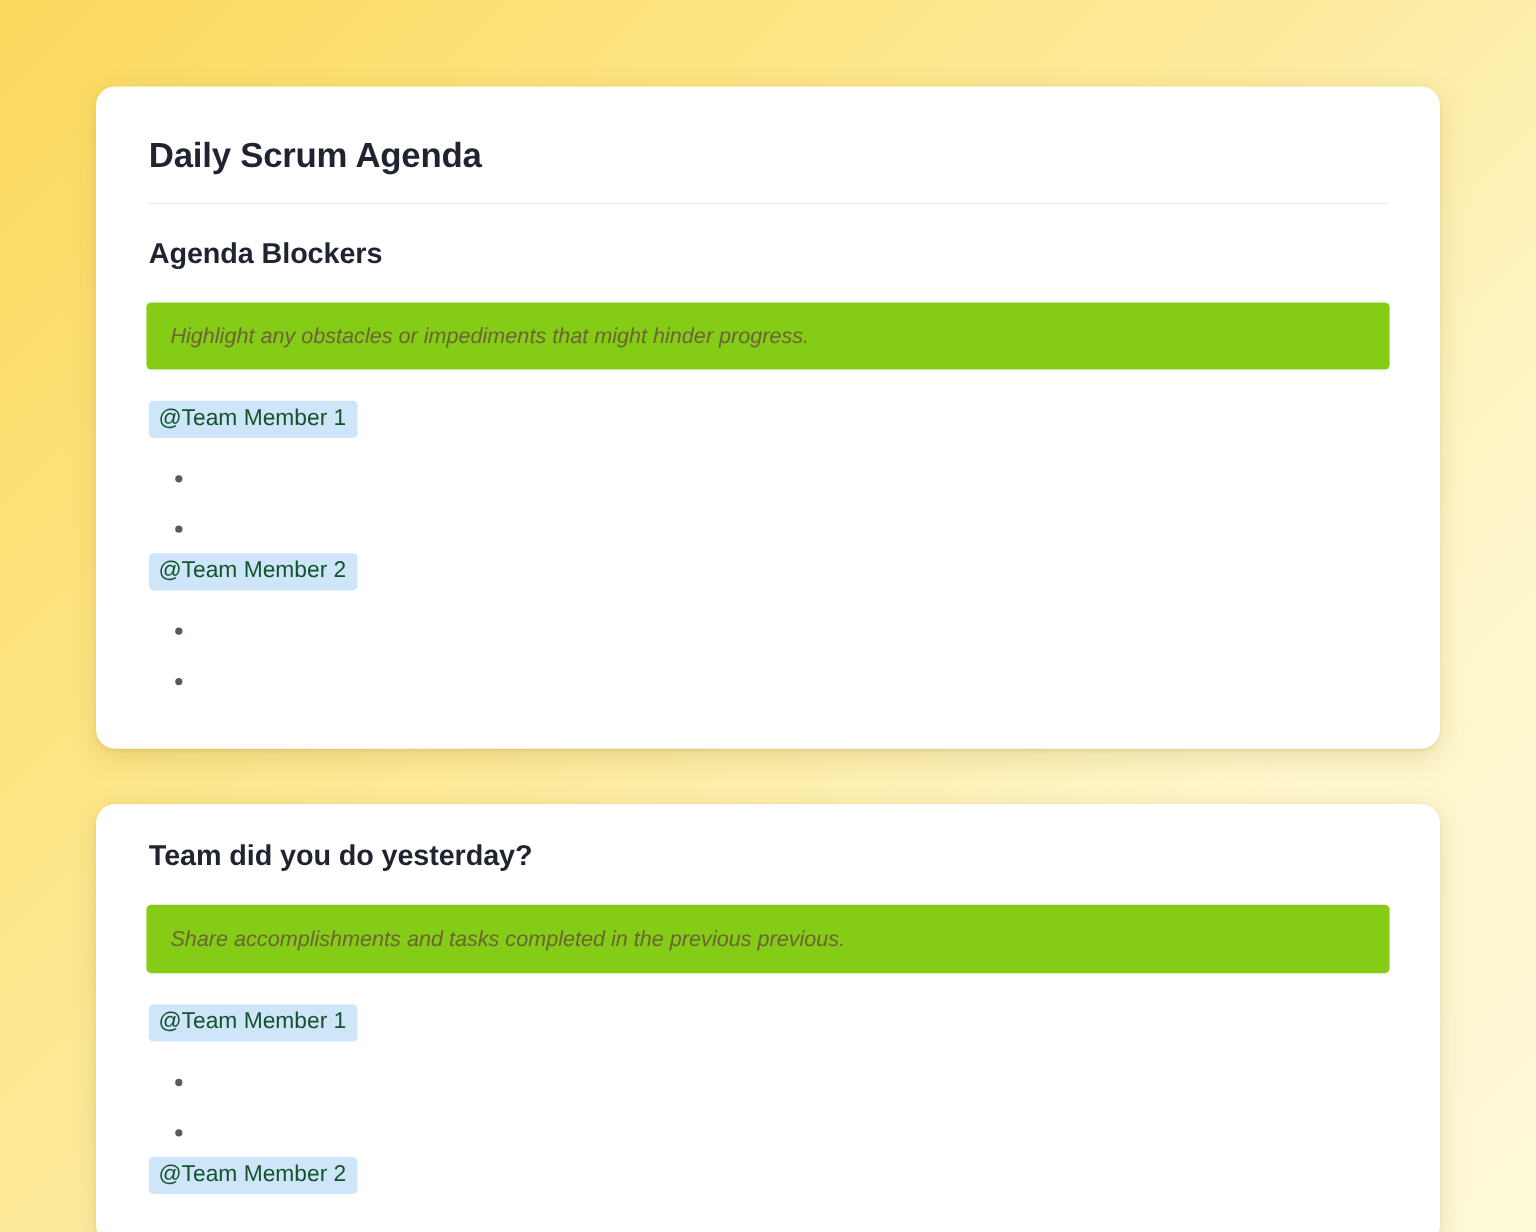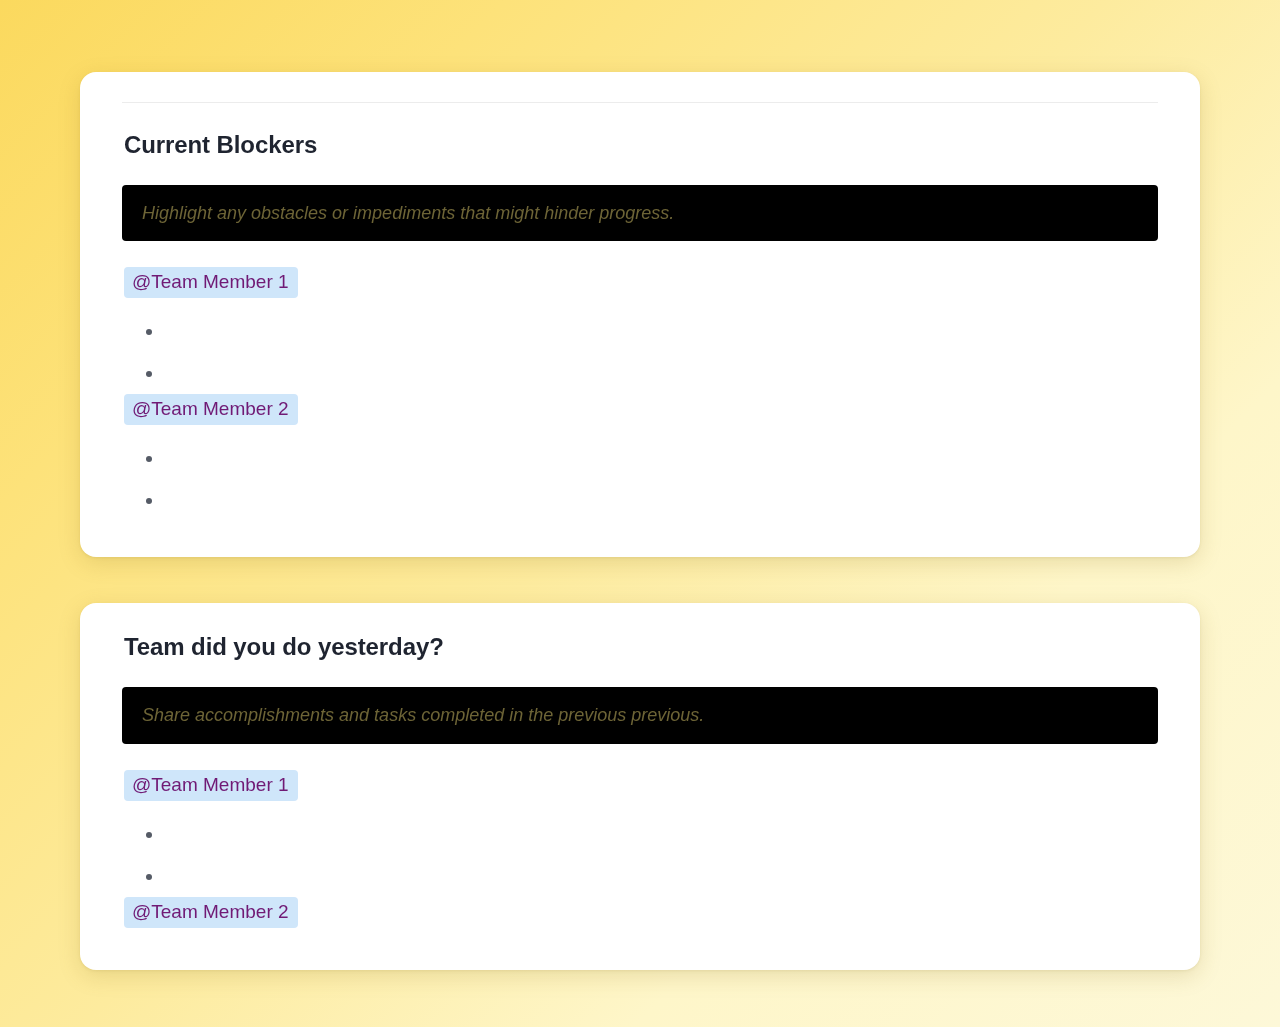--- a/index.html
+++ b/index.html
@@ -41,35 +41,35 @@
     margin: 0 0 28px 0;
   }
   .section-title {
     font-size: 24px;
     font-weight: bold;
     color: #1f2430;
     margin: 0 0 26px 2px;
     letter-spacing: -0.1px;
   }
   .callout {
-    background: #000000;
+    background: #84cc16;
     border-radius: 4px;
     padding: 16px 20px;
     margin-bottom: 26px;
   }
   .callout-text {
     font-style: italic;
     font-size: 18px;
     color: #6d6436;
     line-height: 1.35;
   }
   .mention {
     display: inline-block;
     background: #cfe6fa;
-    color: #701a75;
+    color: #14532d;
     font-size: 19px;
     padding: 4px 9px 5px 8px;
     border-radius: 4px;
     margin: 0 0 6px 2px;
   }
   .bullets {
     list-style: none;
     margin: 6px 0 22px 0;
     padding: 0 0 0 10px;
   }
@@ -93,24 +93,25 @@
   }
   .block:last-child .bullets { margin-bottom: 0; }
   .card-2 { margin-bottom: 0; }
 </style>
 </head>
 <body>
 
 <div class="page">
 
   <div class="card card-1">
+    <div class="doc-title">Daily Scrum Agenda</div>
     <div class="divider"></div>
 
     <div class="block">
-      <div class="section-title">Current Blockers</div>
+      <div class="section-title">Agenda Blockers</div>
       <div class="callout">
         <span class="callout-text">Highlight any obstacles or impediments that might hinder progress.</span>
       </div>
 
       <div>
         <span class="mention">@Team Member 1</span>
         <ul class="bullets">
           <li></li>
           <li></li>
         </ul>

